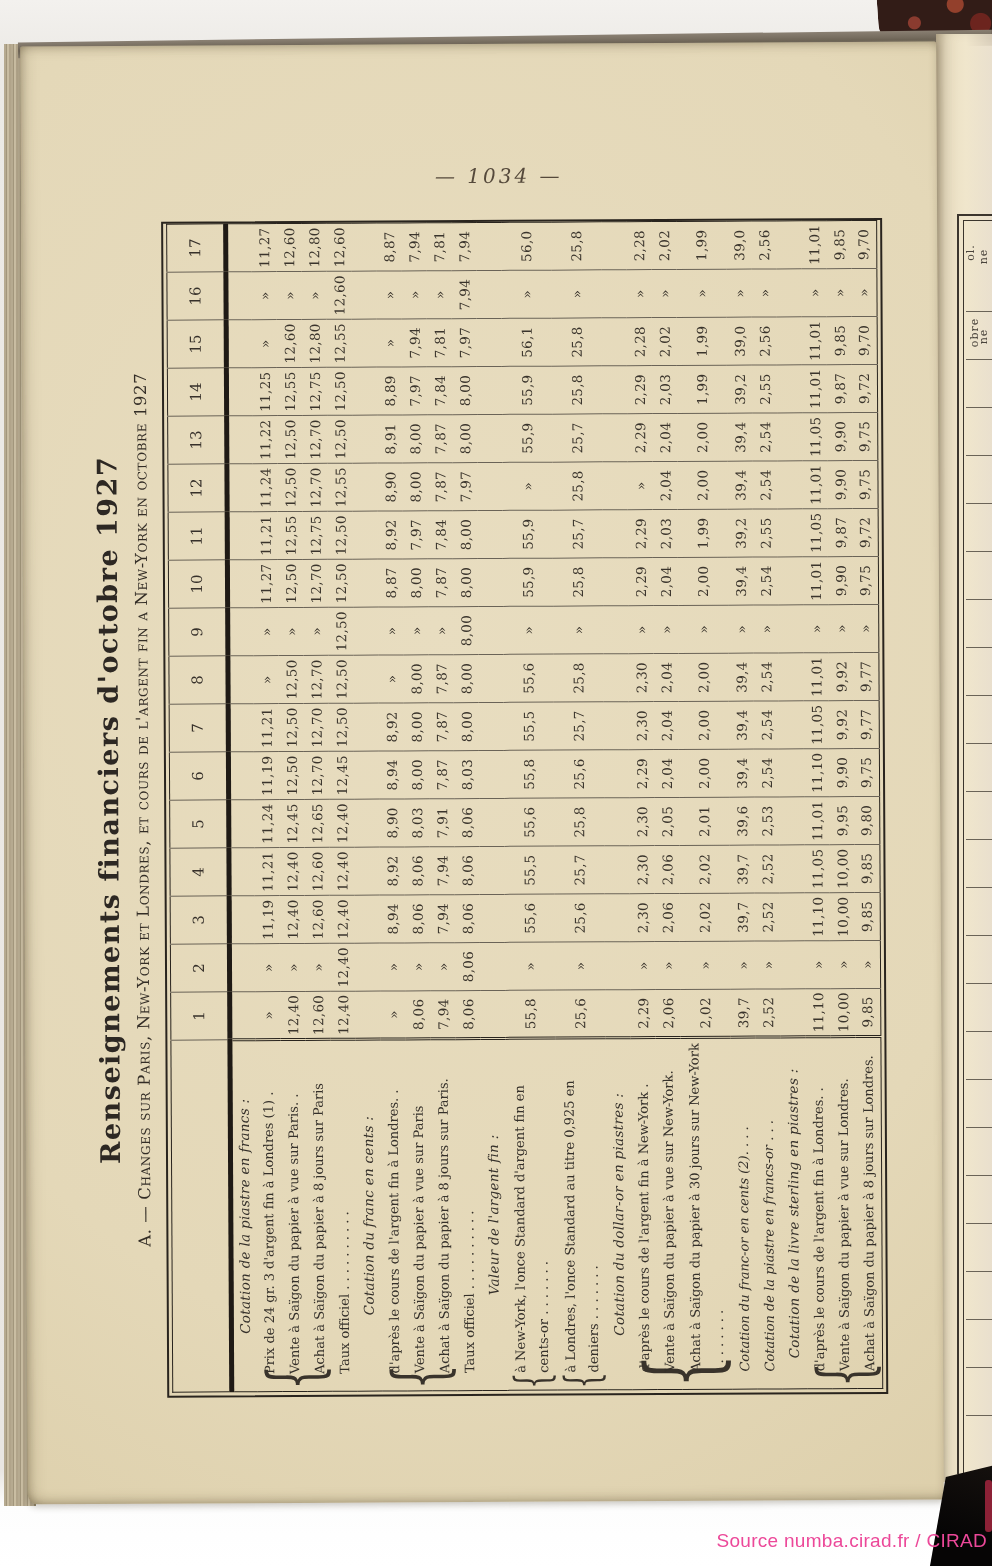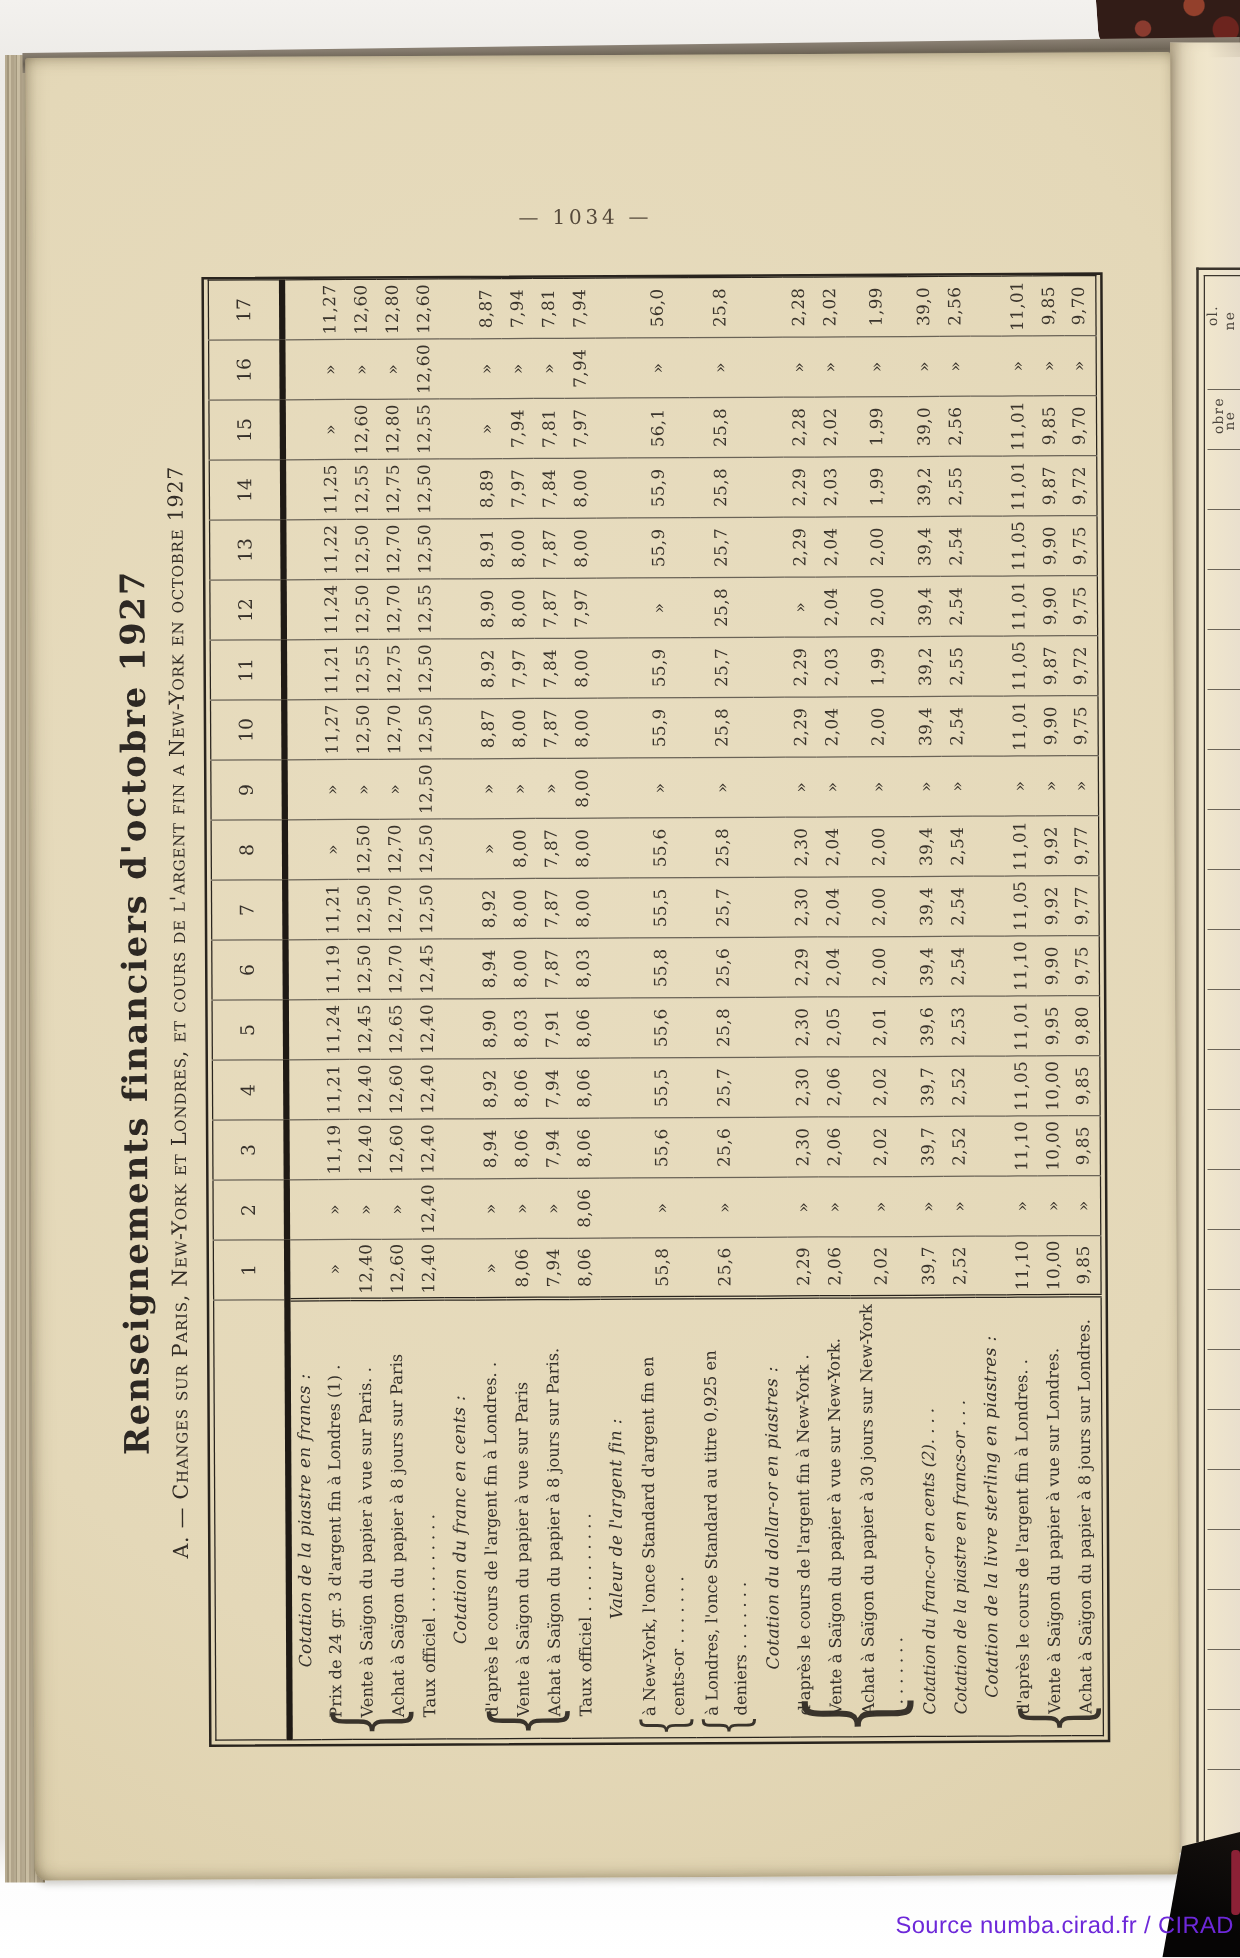--- a/index.html
+++ b/index.html
@@ -28,30 +28,30 @@
     border-left:1.5px solid #3b352d;border-top:1.5px solid #3b352d;}
   .frag-ticks{left:30px;top:230px;width:26px;height:1180px;
     background:repeating-linear-gradient(180deg,transparent 0 47px,#6a6357 47px 48px);}
   .frag-text span{position:absolute;transform:rotate(-90deg);transform-origin:center;
     font-size:11px;color:#4a443c;letter-spacing:1px;}
   .cover-bottomright{left:926px;top:1452px;width:66px;height:114px;z-index:6;
     clip-path:polygon(100% 12%,30% 22%,6% 100%,100% 100%);
     background:linear-gradient(200deg,#17120f,#060505 70%);}
   .cover-red-sliver{left:985px;top:1480px;width:7px;height:52px;z-index:7;background:#8c2136;border-radius:3px;}
   .source-credit{right:5px;top:1530px;z-index:8;font-family:"Liberation Sans",sans-serif;
-    font-size:19px;color:#6d28d9;letter-spacing:.3px;}
+    font-size:19px;color:#ec4899;letter-spacing:.3px;}
 
   
   .paper-main{left:24px;top:44px;width:916px;height:1458px;z-index:4;transform:rotate(-0.3deg);
     background:
       radial-gradient(120% 90% at 45% 40%, #e8ddc0 0%, #e4d8b8 55%, #dccea9 85%, #d2c29a 100%);
     border-radius:2px 2px 4px 10px;
     box-shadow:inset 0 6px 14px -8px rgba(70,55,30,.55), inset 0 -8px 14px -9px rgba(70,55,30,.5),
                inset 10px 0 18px -12px rgba(70,55,30,.5), 0 3px 6px rgba(60,50,30,.25);}
-  .page-number{left:394px;top:120px;font-size:16px;letter-spacing:3px;color:#55493b;}
+  .page-number{left:414px;top:120px;font-style:italic;font-size:20px;letter-spacing:3px;color:#55493b;}
 
   
   .rot{left:69px;top:176px;width:1176px;height:816px;transform-origin:0 0;
        transform:translateY(1176px) rotate(-90deg);}
   .doc-title{text-align:center;font-weight:bold;font-size:27px;letter-spacing:1.5px;color:#2d2username:#2d2username;color:#2d2823;margin-top:0;}
   .doc-subtitle{text-align:center;font-variant:small-caps;font-size:16.5px;letter-spacing:.6px;color:#332d26;margin-top:9px;}
   .table-frame{margin-top:12px;border:2.5px solid #29241e;padding:3px;}
   table.sheet{border-collapse:collapse;table-layout:fixed;width:100%;border:1.2px solid #29241e;}
   table.sheet th{height:54px;font-weight:normal;font-size:15px;vertical-align:middle;text-align:center;
     border-left:1px solid #6a6357;border-bottom:5px solid #1f1a15;box-shadow:0 7px 0 -5.5px #1f1a15;}

